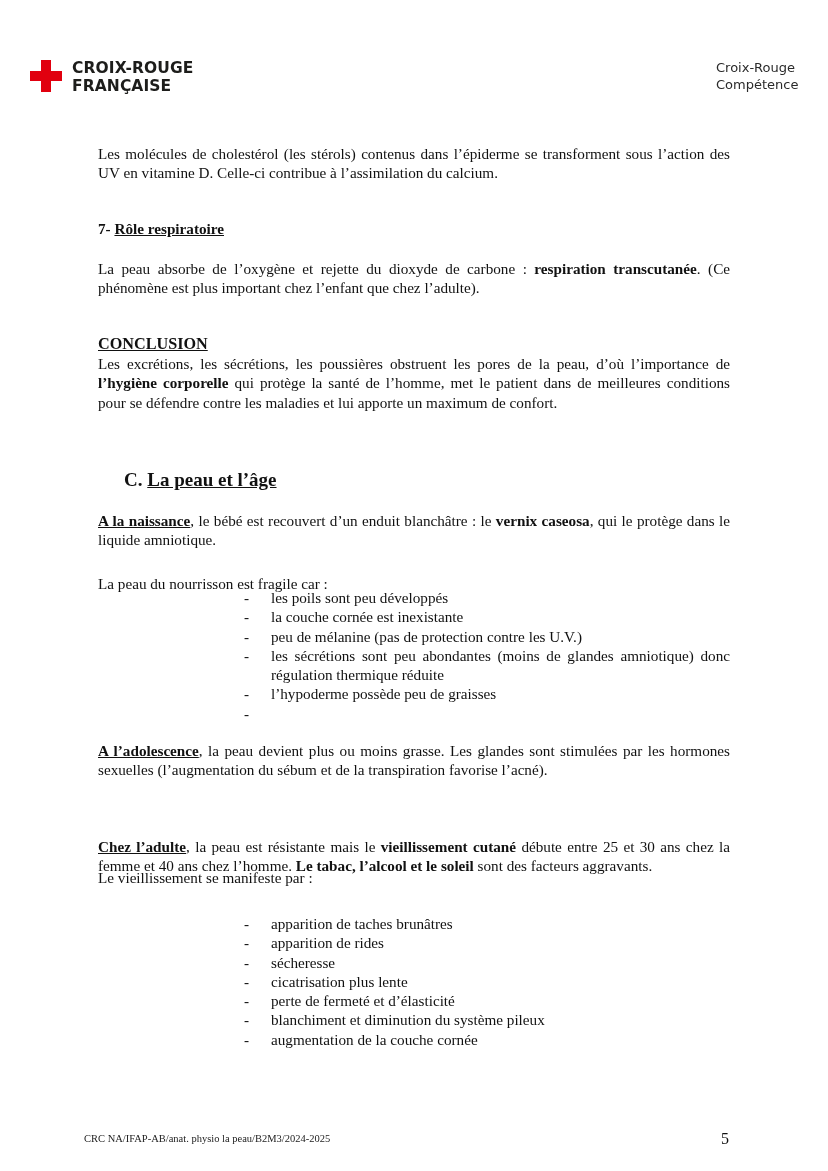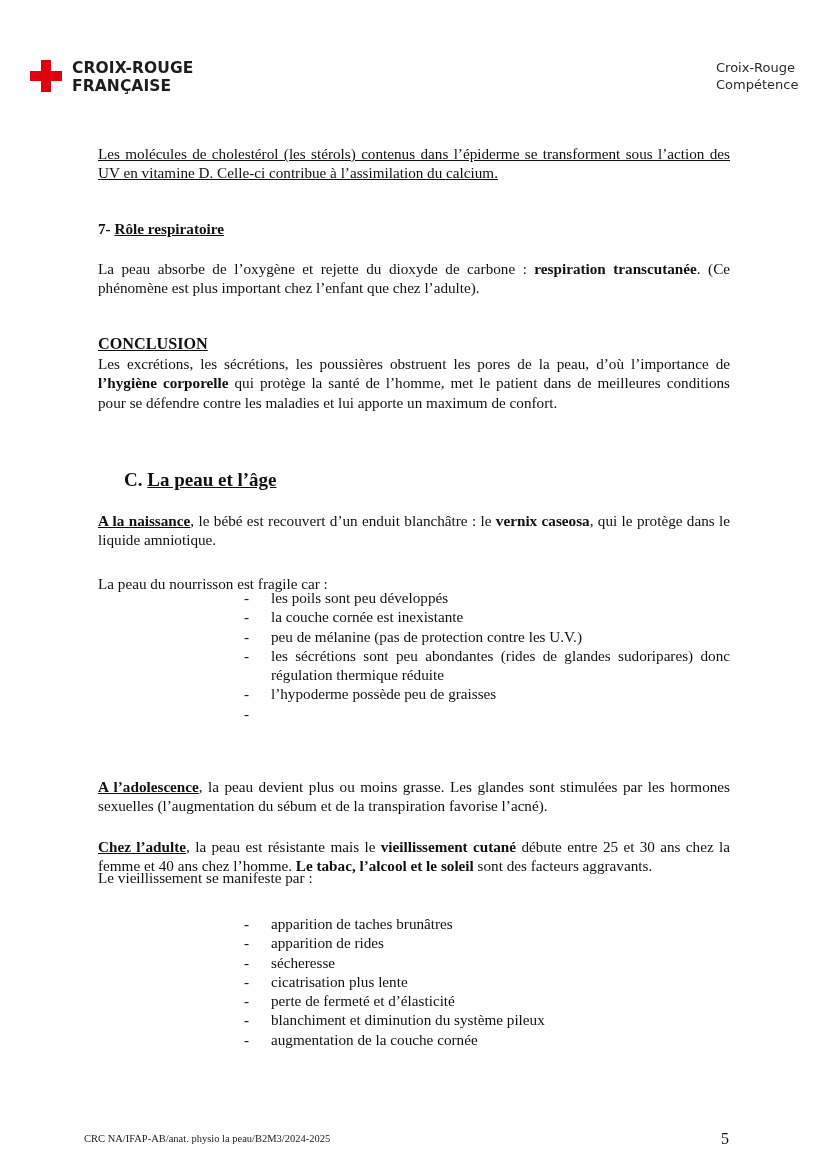--- a/index.html
+++ b/index.html
@@ -33,21 +33,21 @@
 </div>
 <div class="abs logo-text">
   <div>CROIX-ROUGE</div>
   <div>FRANÇAISE</div>
 </div>
 <div class="abs header-right">
   <div>Croix-Rouge</div>
   <div>Compétence</div>
 </div>
 
-<div class="abs p" style="top:144px;text-decoration:underline;">Les molécules de cholestérol (les stérols) contenus dans l’épiderme se transforment sous l’action des UV en vitamine D. Celle-ci contribue à l’assimilation du calcium.</div>
+<div class="abs p" style="top:144px;">Les molécules de cholestérol (les stérols) contenus dans l’épiderme se transforment sous l’action des UV en vitamine D. Celle-ci contribue à l’assimilation du calcium.</div>
 
 <div class="abs h7" style="top:220px;">
   <span>7- </span><span class="u">Rôle respiratoire</span>
 </div>
 <div class="abs p" style="top:259px;">
   <span>La peau absorbe de l’oxygène et rejette du dioxyde de carbone : </span><b>respiration transcutanée</b><span>. (Ce phénomène est plus important chez l’enfant que chez l’adulte).</span>
 </div>
 
 <div class="abs h7 u" style="top:335px; font-size:16.2px;">CONCLUSION</div>
 <div class="abs p" style="top:354px;">
@@ -60,26 +60,26 @@
 
 <div class="abs p" style="top:511px;">
   <b class="u">A la naissance</b><span>, le bébé est recouvert d’un enduit blanchâtre : le </span><b>vernix caseosa</b><span>, qui le protège dans le liquide amniotique.</span>
 </div>
 
 <div class="abs p" style="top:574px;">La peau du nourrisson est fragile car :</div>
 <ul class="abs list" style="top:588px;">
   <li><span class="dash">-</span><span>les poils sont peu développés</span></li>
   <li><span class="dash">-</span><span>la couche cornée est inexistante</span></li>
   <li><span class="dash">-</span><span>peu de mélanine (pas de protection contre les U.V.)</span></li>
-  <li><span class="dash">-</span><span>les sécrétions sont peu abondantes (rides de glandes sudoripares) donc régulation thermique réduite</span></li>
+  <li><span class="dash">-</span><span>les sécrétions sont peu abondantes (moins de glandes amniotique) donc régulation thermique réduite</span></li>
   <li><span class="dash">-</span><span>l’hypoderme possède peu de graisses</span></li>
   <li><span class="dash">-</span></li>
 </ul>
 
-<div class="abs p" style="top:741px;margin-top:36px;">
+<div class="abs p" style="top:741px;">
   <b class="u">A l’adolescence</b><span>, la peau devient plus ou moins grasse. Les glandes sont stimulées par les hormones sexuelles (l’augmentation du sébum et de la transpiration favorise l’acné).</span>
 </div>
 
 <div class="abs p" style="top:837px;">
   <b class="u">Chez l’adulte</b><span>, la peau est résistante mais le </span><b>vieillissement cutané</b><span> débute entre 25 et 30 ans chez la femme et 40 ans chez l’homme. </span><b>Le tabac, l’alcool et le soleil</b><span> sont des facteurs aggravants.</span>
 </div>
 <div class="abs p" style="top:868px;">Le vieillissement se manifeste par :</div>
 <ul class="abs list" style="top:914px;">
   <li><span class="dash">-</span><span>apparition de taches brunâtres</span></li>
   <li><span class="dash">-</span><span>apparition de rides</span></li>

